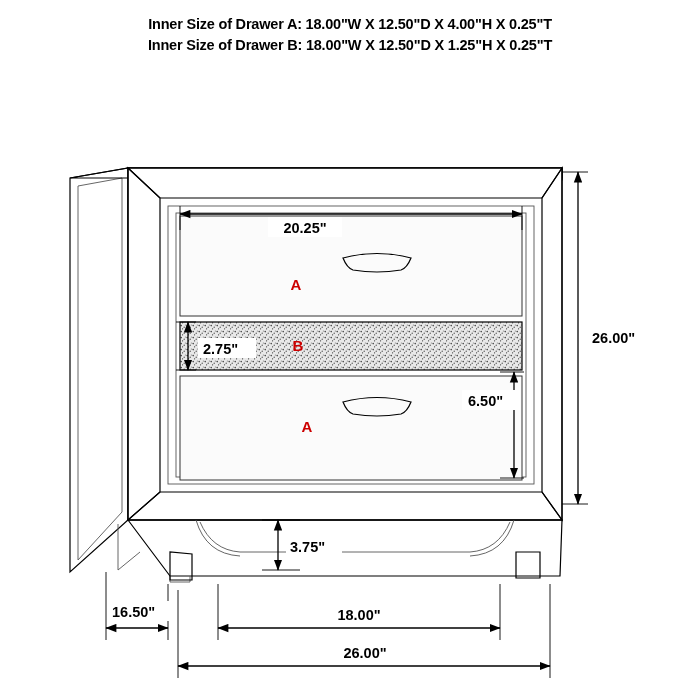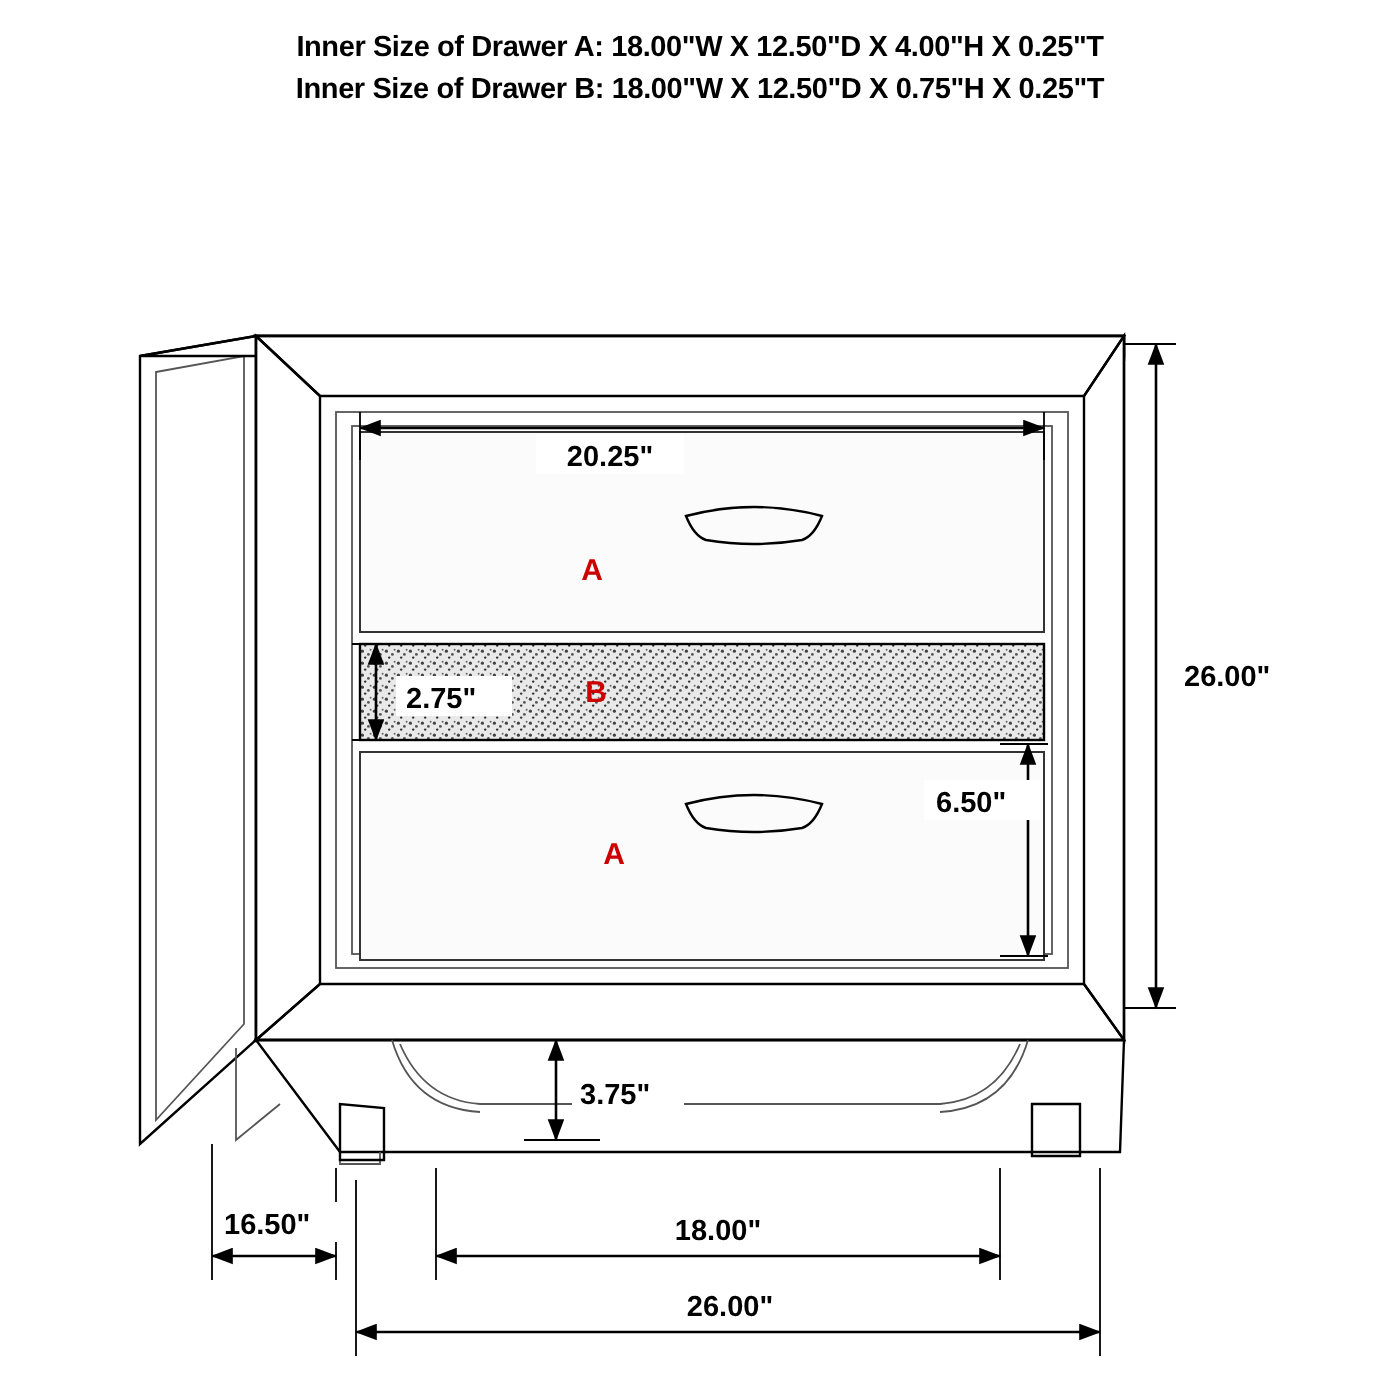--- a/index.html
+++ b/index.html
@@ -82,21 +82,21 @@
     stroke-width: 1;
   }
 </style>
 </head>
 <body>
 
 <div id="page">
 
   <div class="header">
     <div>Inner Size of Drawer A: 18.00"W X 12.50"D X 4.00"H X 0.25"T</div>
-    <div>Inner Size of Drawer B: 18.00"W X 12.50"D X 0.75"H X 0.25"T</div>
+    <div>Inner Size of Drawer B: 18.00"W X 12.50"D X 1.25"H X 0.25"T</div>
   </div>
 
   <svg width="700" height="700" viewBox="0 0 700 700">
 
     <defs>
       <pattern id="glitter" width="6" height="6" patternUnits="userSpaceOnUse">
         <rect width="6" height="6" fill="#e9e9e9"></rect>
         <circle cx="1.2" cy="1.6" r="0.8" fill="#444"></circle>
         <circle cx="4.2" cy="3.2" r="0.7" fill="#555"></circle>
         <circle cx="2.6" cy="4.8" r="0.6" fill="#333"></circle>

